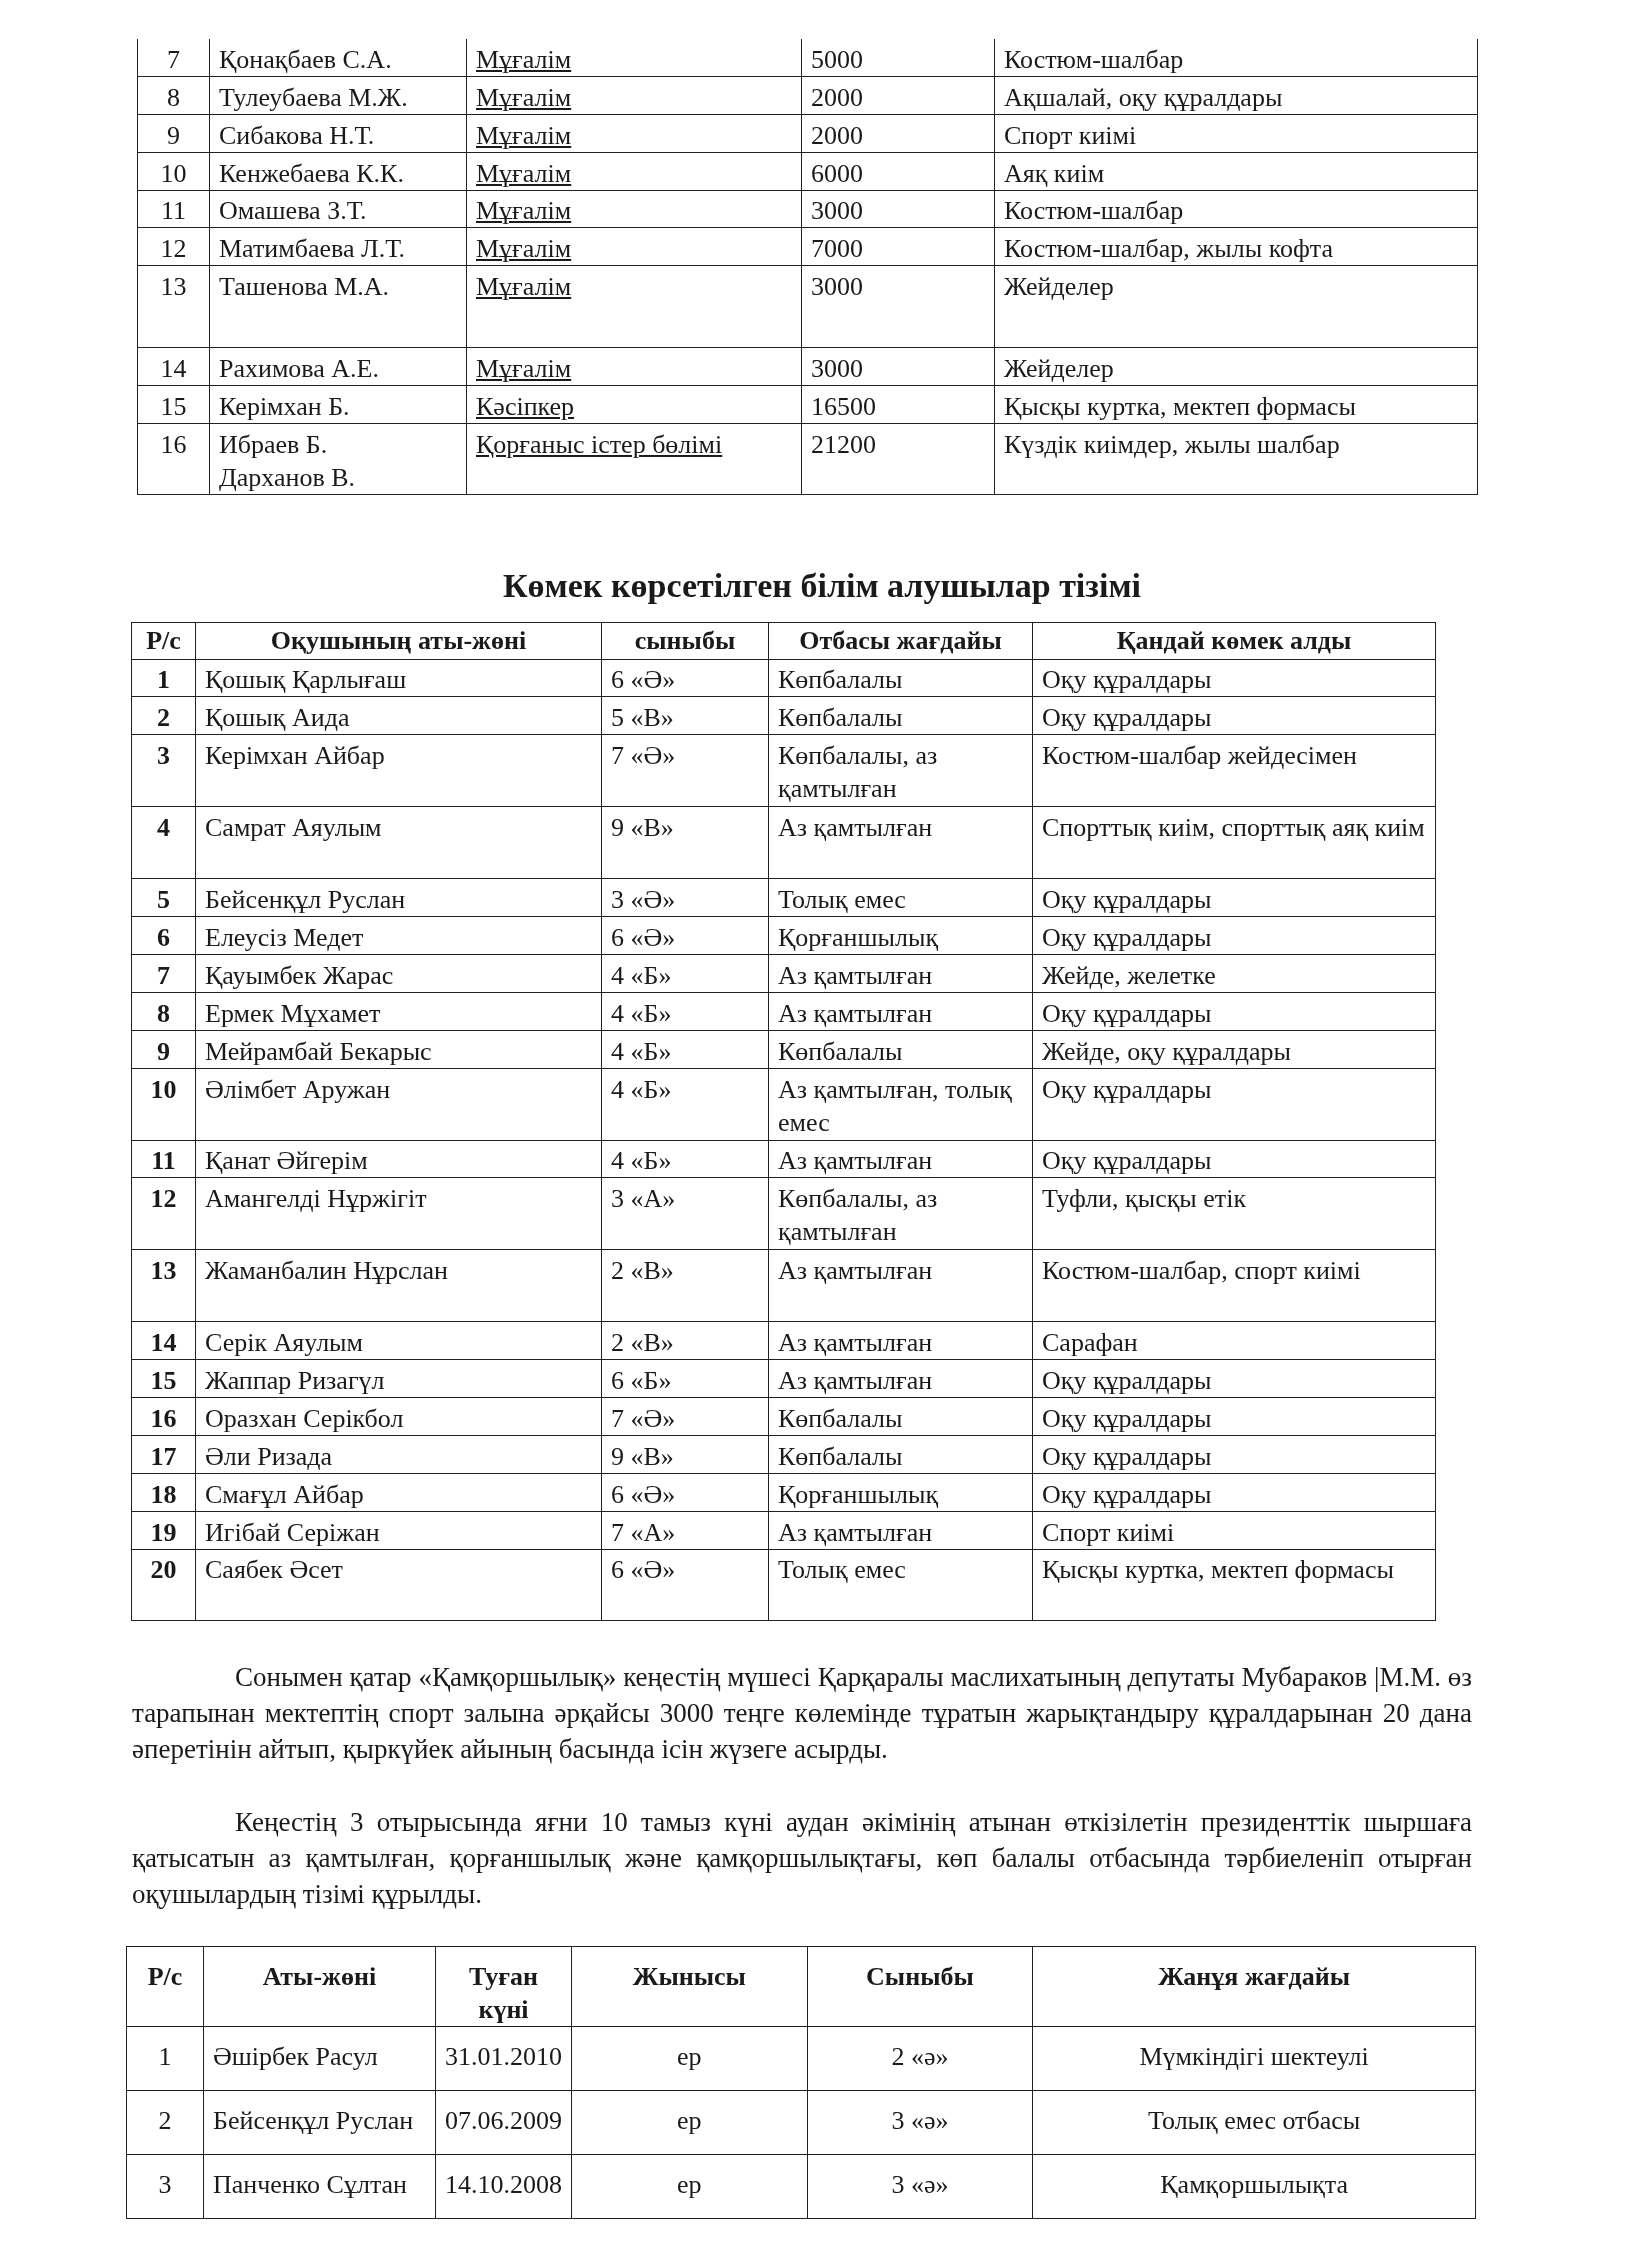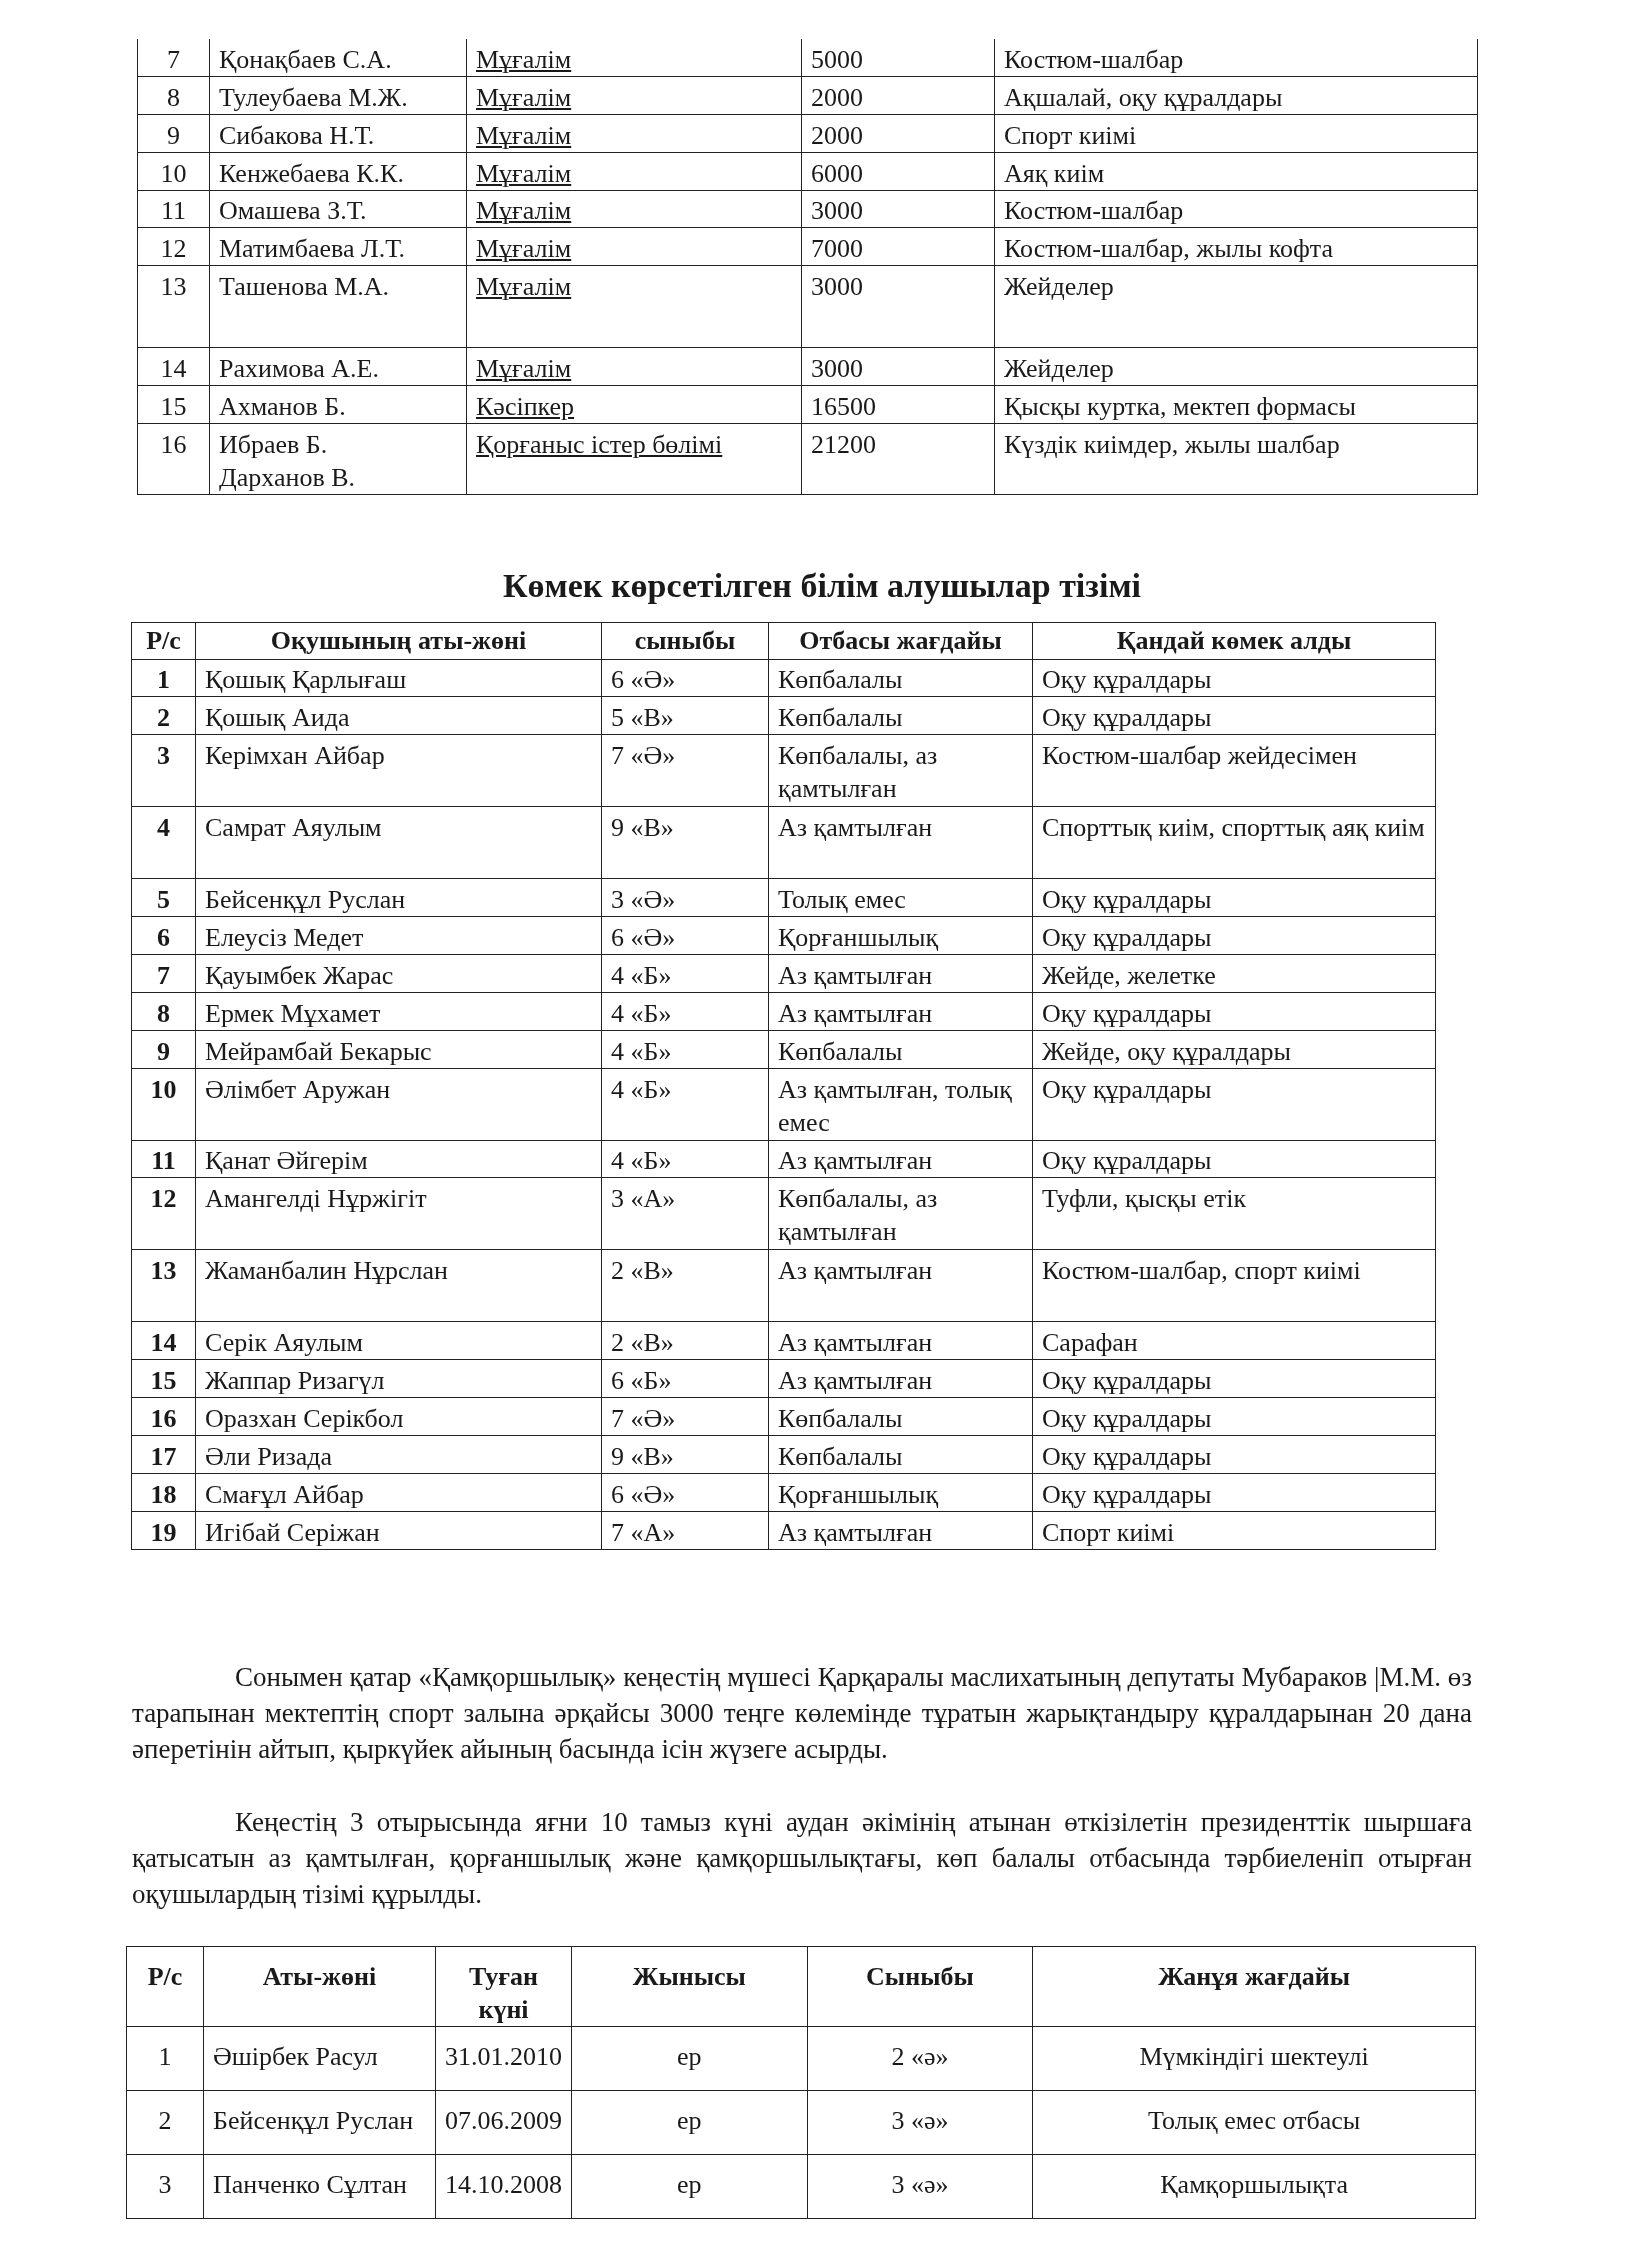--- a/index.html
+++ b/index.html
@@ -122,21 +122,21 @@
         <td class="name">
           <div>Рахимова А.Е.</div>
         </td>
         <td class="role">Мұғалім</td>
         <td class="amt">3000</td>
         <td>Жейделер</td>
       </tr>
       <tr>
         <td class="num">15</td>
         <td class="name">
-          <div>Ахманов Б.</div>
+          <div>Керімхан Б.</div>
         </td>
         <td class="role">Кәсіпкер</td>
         <td class="amt">16500</td>
         <td>Қысқы куртка, мектеп формасы</td>
       </tr>
       <tr class="two">
         <td class="num">16</td>
         <td class="name">
           <div>Ибраев Б.</div>
           <div>Дарханов В.</div>
@@ -286,20 +286,27 @@
         <td class="cls">6 «Ә»</td>
         <td class="fam">Қорғаншылық</td>
         <td>Оқу құралдары</td>
       </tr>
       <tr>
         <td class="num">19</td>
         <td class="name">Игібай Серіжан</td>
         <td class="cls">7 «А»</td>
         <td class="fam">Аз қамтылған</td>
         <td>Спорт киімі</td>
+      </tr>
+      <tr class="dbl">
+        <td class="num">20</td>
+        <td class="name">Саябек Әсет</td>
+        <td class="cls">6 «Ә»</td>
+        <td class="fam">Толық емес</td>
+        <td>Қысқы куртка, мектеп формасы</td>
       </tr>
     </tbody>
 </table>
 
 <div id="p1" class="para"><span class="indent"></span><span>Сонымен қатар «Қамқоршылық» кеңестің мүшесі Қарқаралы маслихатының депутаты Мубараков |М.М. өз тарапынан мектептің спорт залына әрқайсы 3000 теңге көлемінде тұратын жарықтандыру құралдарынан 20 дана әперетінін айтып, қыркүйек айының басында ісін жүзеге асырды.</span></div>
 <div id="p2" class="para"><span class="indent"></span><span>Кеңестің 3 отырысында яғни 10 тамыз күні аудан әкімінің атынан өткізілетін президенттік шыршаға қатысатын аз қамтылған, қорғаншылық және қамқоршылықтағы, көп балалы отбасында тәрбиеленіп отырған оқушылардың тізімі құрылды.</span></div>
 
 <table id="t3">
   <thead>
     <tr>

